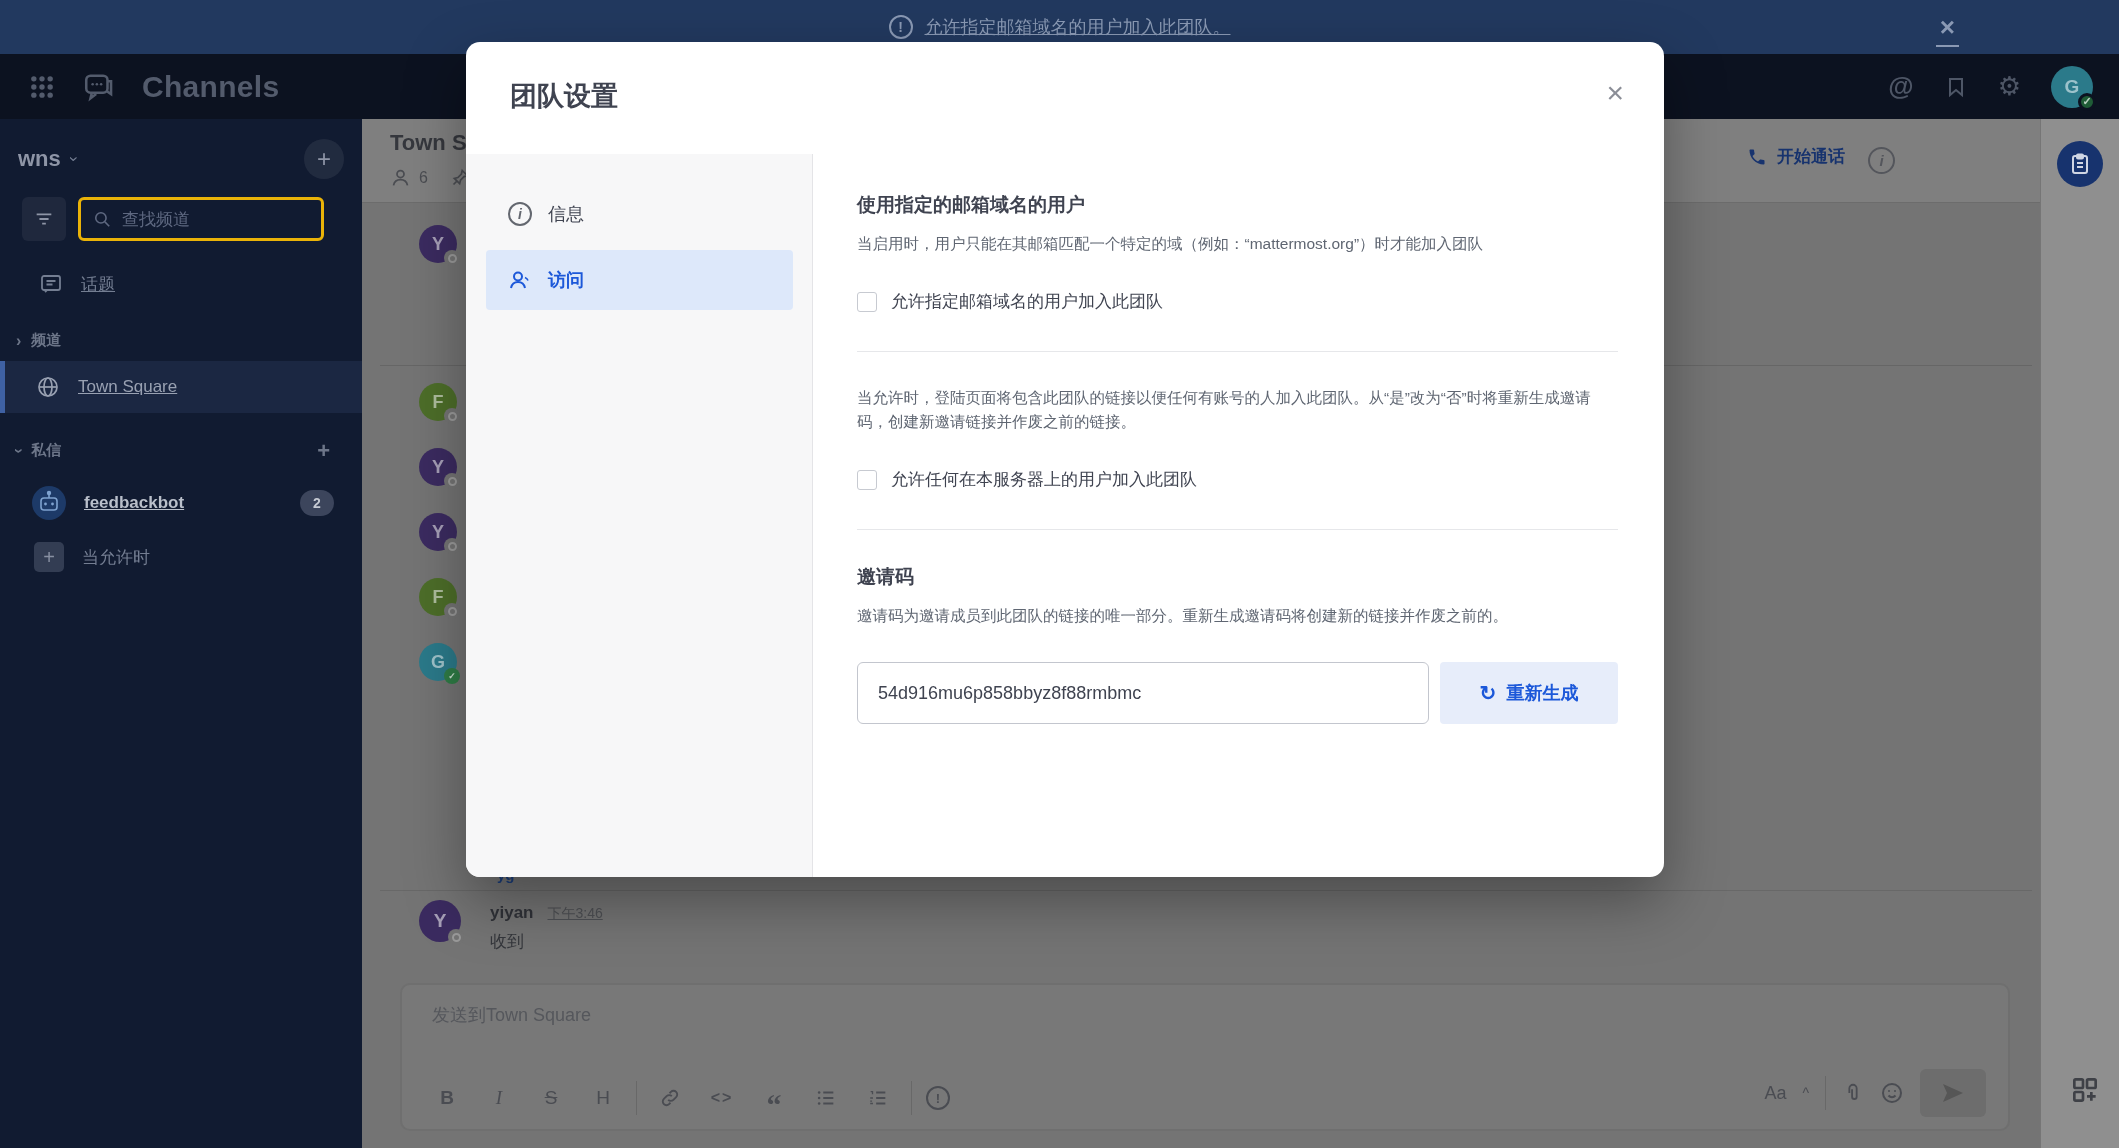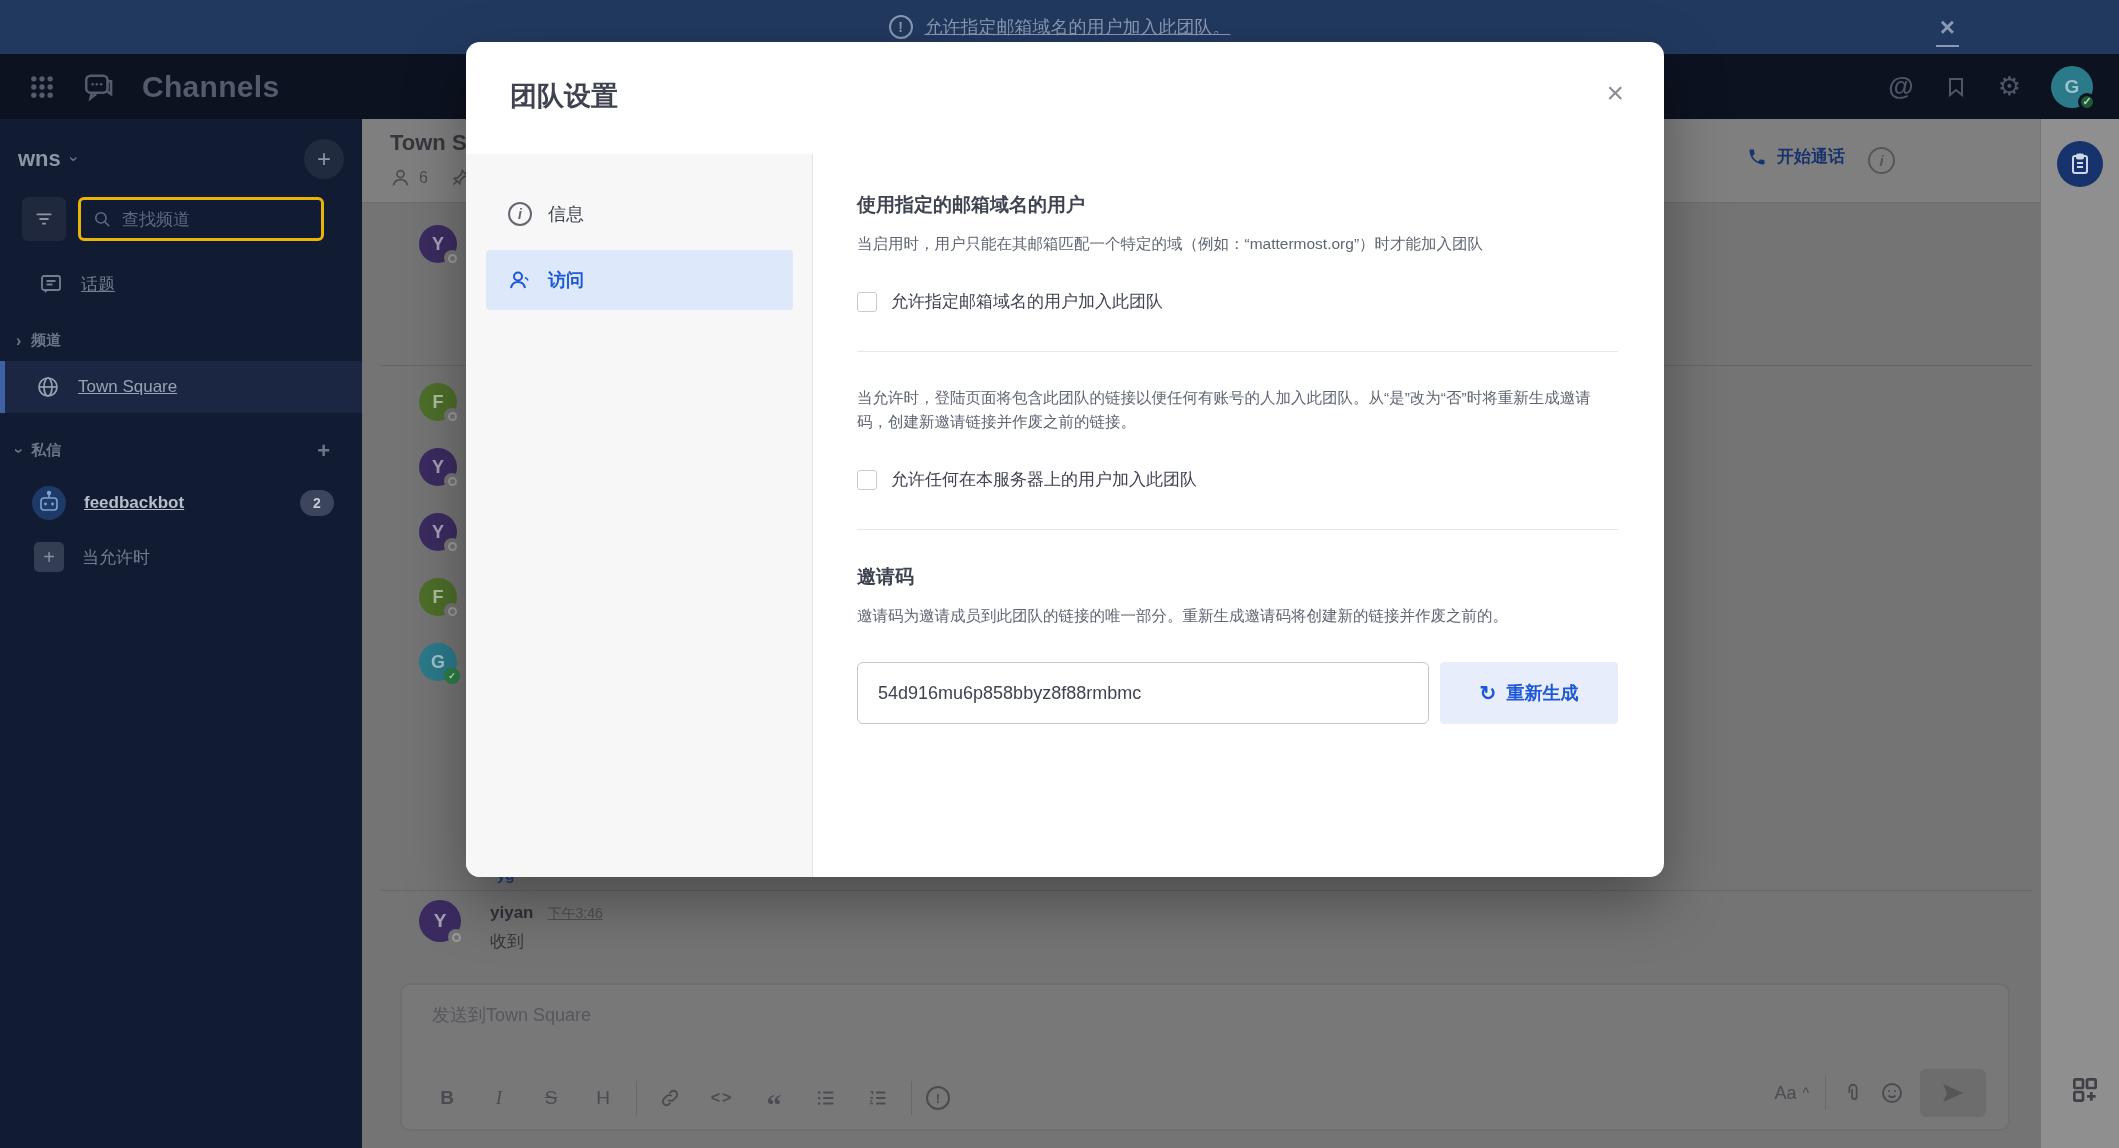--- a/index.html
+++ b/index.html
@@ -345,21 +345,21 @@
       <span class="tbtn">
         <svg width="22" height="22" viewBox="0 0 24 24" fill="none" stroke="#4a4c52" stroke-width="2">
             <path d="M10 6h10M10 12h10M10 18h10"></path>
             <path d="M4 5h2v3M3.5 12h3M3.5 18h3M3.5 15.5h2" stroke-width="1.4"></path>
           </svg>
       </span>
       <span class="tb-sep"></span>
       <span class="info-circ" style="width:24px;height:24px;font-style:normal;border-color:#4a4c52;color:#4a4c52;font-size:13px;">!</span>
     </div>
     <div class="tb-right">
-      <span class="flex" style="gap:6px; font-size:18px;justify-content:center;">
+      <span class="flex" style="gap:16px; font-size:18px;justify-content:center;">
         <span>Aa</span>
         <span style="font-size:14px;">^</span>
       </span>
       <span class="tb-sep"></span>
       <span>
         <svg width="22" height="22" viewBox="0 0 24 24" fill="none" stroke="#4a4c52" stroke-width="2">
             <path d="M8 12V7a4 4 0 018 0v9a2.5 2.5 0 01-5 0V8"></path>
           </svg>
       </span>
       <span>

